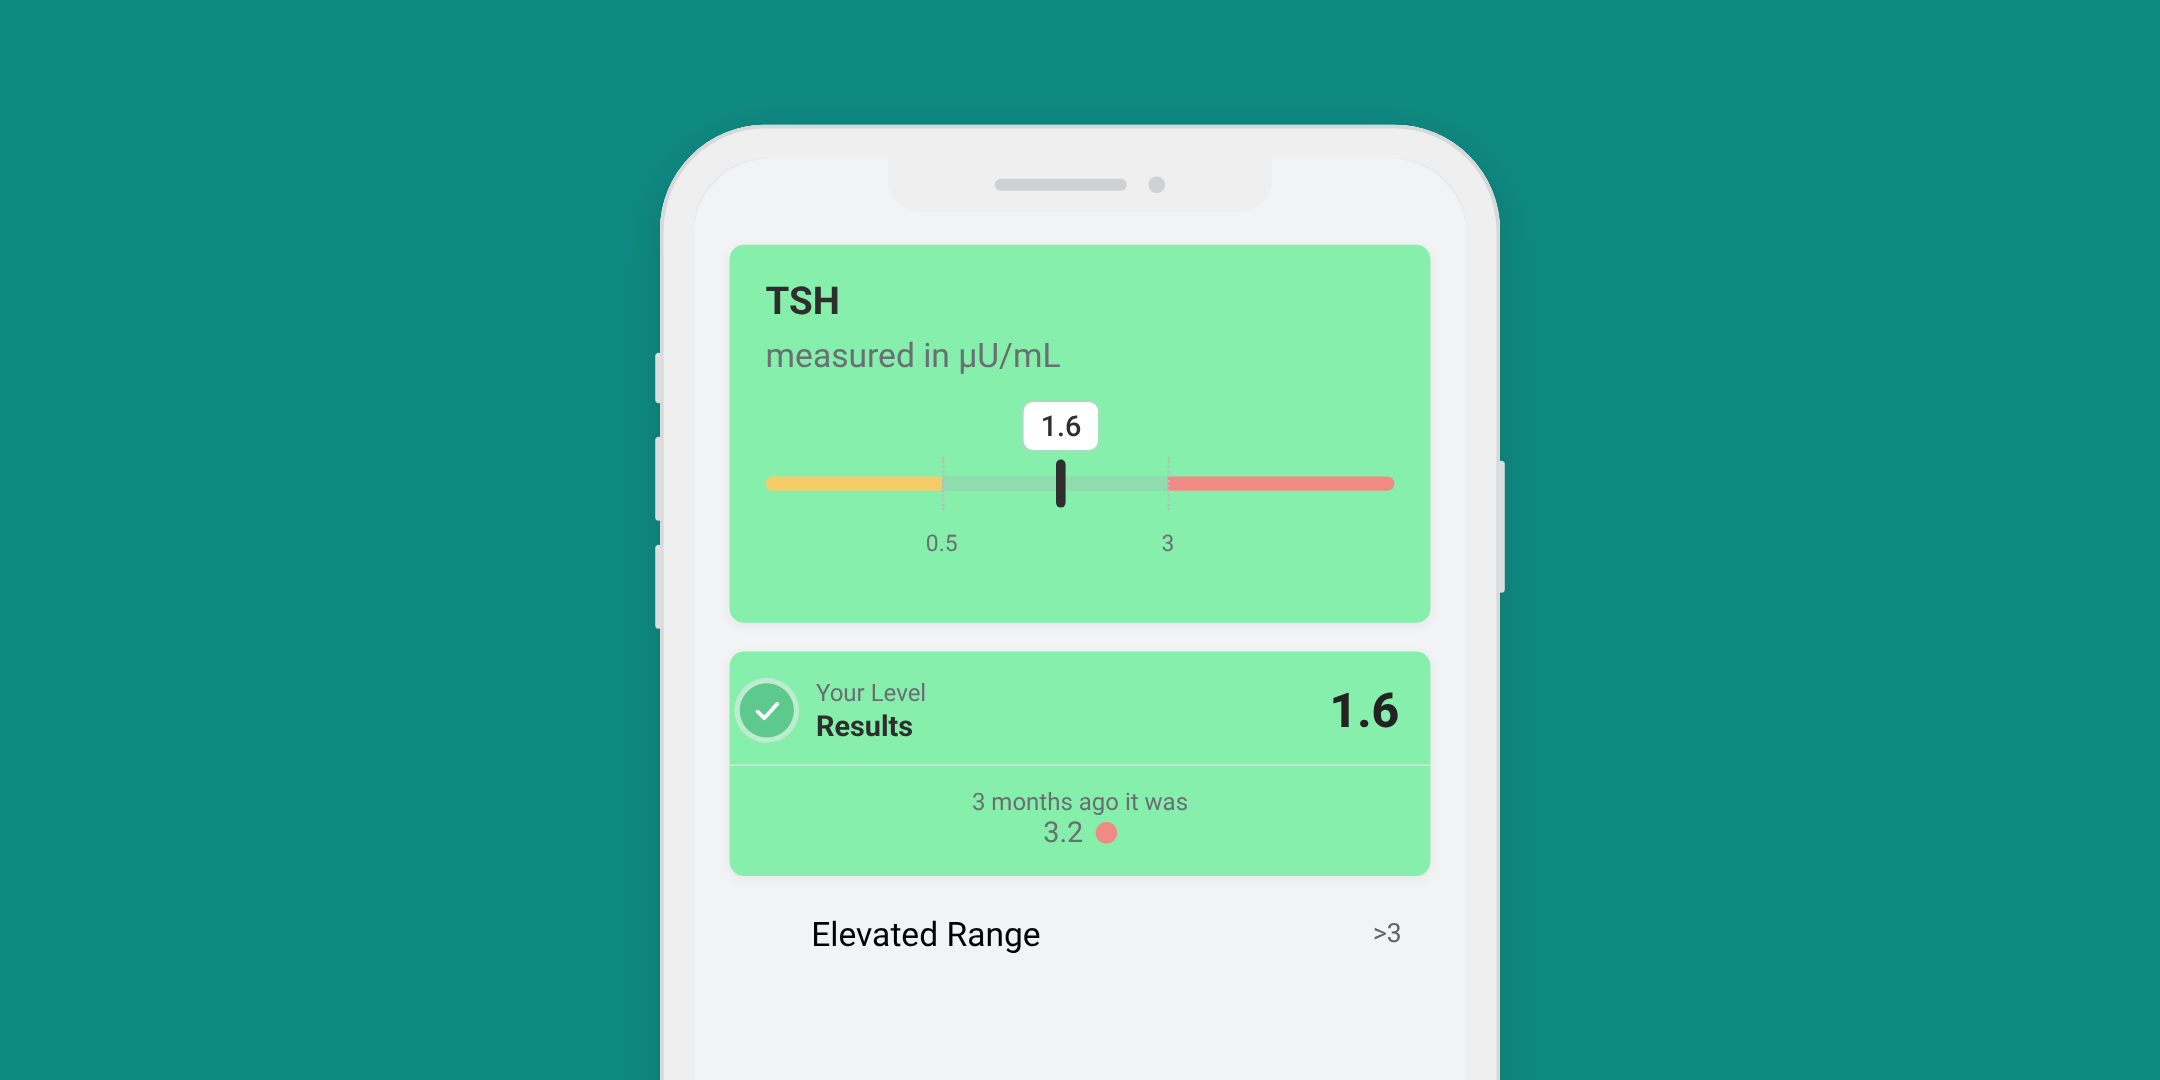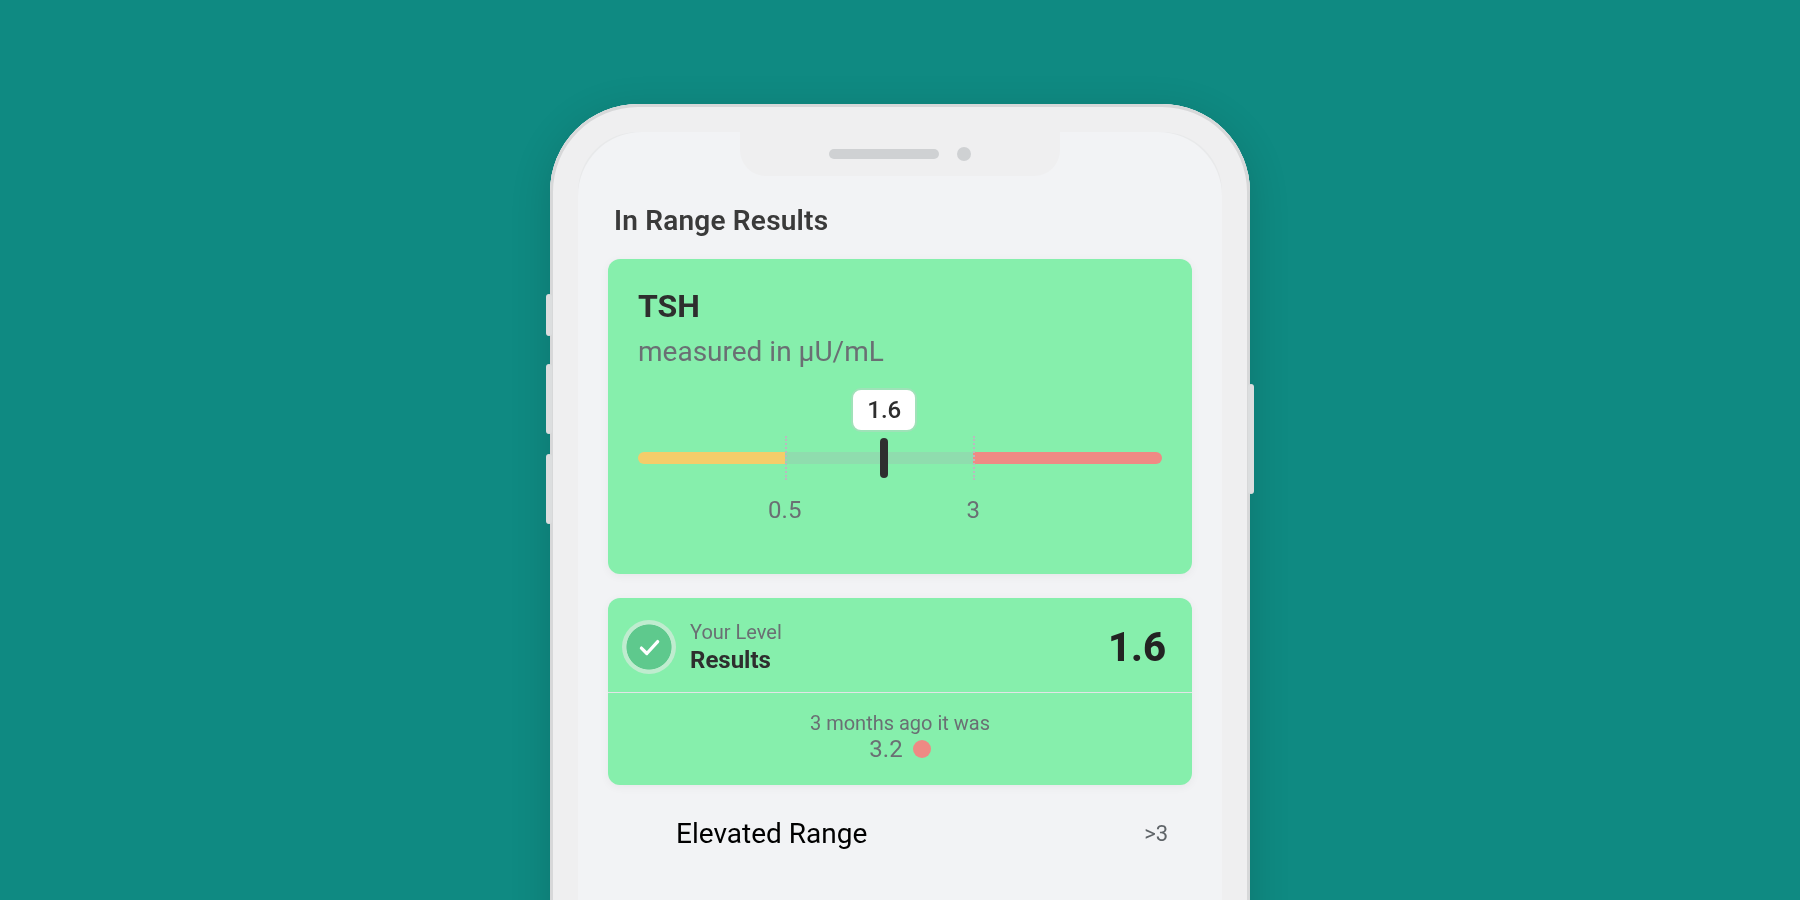--- a/index.html
+++ b/index.html
@@ -125,30 +125,30 @@
     position: absolute;
     top: 50px;
     width: 8px; height: 40px;
     background: #2f2f2f;
     border-radius: 4px;
     transform: translateX(-50%);
   }
   .tick-label {
     position: absolute;
     top: 108px;
-    font-size: 24px;
+    font-size: 19px;
     color: #6a6f73;
     transform: translateX(-50%);
   }
 
   
   .card.summary-card { padding: 0; }
   .summary-top {
     display: flex; align-items: center; justify-content: space-between;
-    padding: 22px 26px 18px 14px;
+    padding: 22px 26px 18px 4px;
     border-bottom: 1px solid #e3e5e7;
   }
   .summary-left { display: flex; align-items: center; gap: 14px; }
   .badge {
     width: 54px; height: 54px; border-radius: 50%;
     background: radial-gradient(circle at center, #5ec98d 0 58%, #bfeccf 60% 100%);
     display: flex; align-items: center; justify-content: center;
   }
   .badge svg { width: 26px; height: 26px; }
   .summary-labels { display: flex; flex-direction: column; }
@@ -184,21 +184,20 @@
   <div class="side-btn sb-right"></div>
 
   <div class="phone-inner">
     <div class="notch">
       <div class="speaker"></div>
       <div class="camera"></div>
     </div>
 
     <div class="screen">
 
-      <div class="heading">In Range Results</div>
 
       <div class="card marker-card">
         <div class="marker-name">TSH</div>
         <div class="marker-unit">
           <span>measured in </span><span>µU/mL</span>
         </div>
 
         <div class="gauge-wrap">
           <div class="value-pill" id="value-pill" style="left: 47%;">1.6</div>
           <div class="bar">

